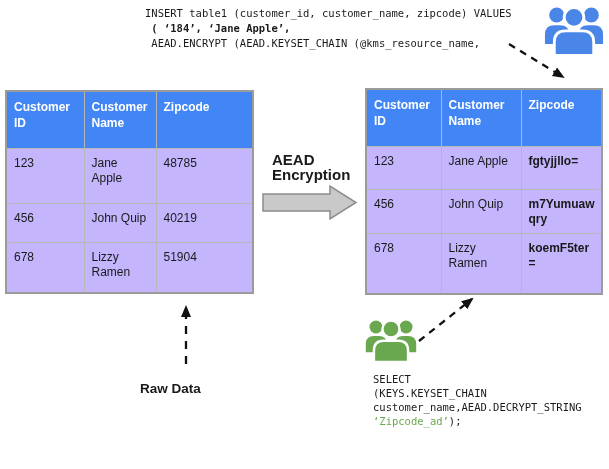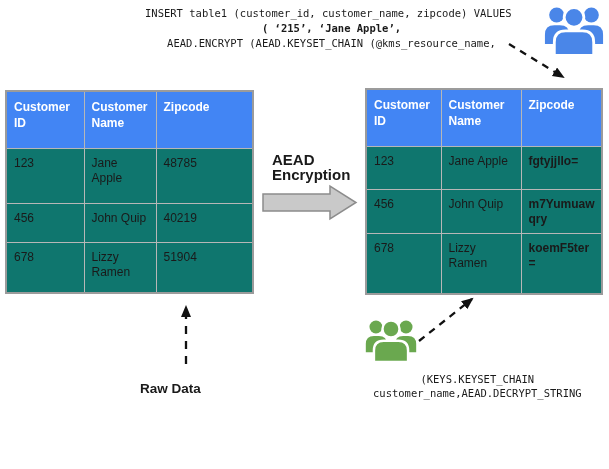--- a/index.html
+++ b/index.html
@@ -1,28 +1,28 @@
 <!DOCTYPE html>
 <html><head>
 <meta charset="utf-8">
 <style>
   html,body{margin:0;padding:0;background:#fff;}
   .canvas{
     position:relative;width:609px;height:469px;background:#ffffff;overflow:hidden;
     font-family:"Liberation Sans",sans-serif;color:#1a1a1a;
   }
   .overlay{position:absolute;left:0;top:0;width:609px;height:469px;pointer-events:none;}
-  .code{position:absolute;font-family:"DejaVu Sans Mono",monospace;font-size:10.5px;color:#1a1a1a;text-align:center;}
+  .code{position:absolute;font-family:"DejaVu Sans Mono",monospace;font-size:10.5px;color:#1a1a1a;}
   .code .ln{white-space:pre;line-height:15px;}
   .code-insert{left:145px;top:6px;}
   .code-select{left:373px;top:372px;}
   .code-select .ln{line-height:14px;}
   .b{font-weight:bold;}
   .green-text{color:#6aa84f;}
-  table.dtable{border-collapse:collapse;position:absolute;table-layout:fixed;background:#0f766e;
+  table.dtable{border-collapse:collapse;position:absolute;table-layout:fixed;background:#c4b5fd;
     border:2px solid #9b9b9b;}
   table.dtable td,table.dtable th{border:1px solid #b7b7b7;vertical-align:top;
     padding:7px 6px 4px 7px;font-size:12px;text-align:left;line-height:15px;}
   table.dtable th{background:#4285f4;color:#ffffff;font-weight:bold;line-height:16px;}
   .t-left{left:5px;top:90px;width:247px;}
   .t-right{left:365px;top:88px;width:236px;}
   .t-right td.wrapcell{word-break:break-all;font-weight:bold;}
   .label-aead{position:absolute;left:272px;top:152px;font-size:15px;font-weight:bold;
     line-height:15px;white-space:pre-line;}
   .label-raw{position:absolute;left:140px;top:369px;font-size:13.5px;font-weight:bold;margin-top:12px;}
@@ -44,21 +44,21 @@
       </marker>
     </defs>
     <polygon points="263,194 330,194 330,186 356,202.5 330,219 330,211 263,211" fill="#c9c9c9" stroke="#8c8c8c" stroke-width="1.5"></polygon>
     <line x1="509" y1="44" x2="563" y2="77" stroke="#111111" stroke-width="2.3" stroke-dasharray="7,6" marker-end="url(#arr)"></line>
     <line x1="186" y1="364" x2="186" y2="307" stroke="#111111" stroke-width="2.3" stroke-dasharray="8,7" marker-end="url(#arr)"></line>
     <line x1="419" y1="341" x2="472" y2="299" stroke="#111111" stroke-width="2.3" stroke-dasharray="7,6" marker-end="url(#arr)"></line>
   </svg>
 
   <div class="code code-insert">
     <div class="ln">INSERT table1 (customer_id, customer_name, zipcode) VALUES</div>
-    <div class="ln b"> ( ‘215’, ‘Jane Apple’,</div>
+    <div class="ln b"> ( ‘184’, ‘Jane Apple’,</div>
     <div class="ln"> AEAD.ENCRYPT (AEAD.KEYSET_CHAIN (@kms_resource_name,</div>
   </div>
 
   <svg class="icon icon-blue" viewBox="0 0 64 54">
     <circle class="fill-blue" cx="13.5" cy="11" r="8"></circle>
     <circle class="fill-blue" cx="50.5" cy="11" r="8"></circle>
     <path class="fill-blue" d="M1 42 V32 Q1 22 11 22 H17 Q27 22 27 32 V42 Z"></path>
     <path class="fill-blue" d="M37 42 V32 Q37 22 47 22 H53 Q63 22 63 32 V42 Z"></path>
     <circle class="fill-blue" cx="32" cy="13.5" r="10.5" stroke="#ffffff" stroke-width="3"></circle>
     <path class="fill-blue" d="M11 54 V40 Q11 28 23 28 H41 Q53 28 53 40 V54 Z" stroke="#ffffff" stroke-width="3"></path>
@@ -132,17 +132,19 @@
   <svg class="icon icon-green" viewBox="0 0 64 54">
     <circle class="fill-green" cx="13.5" cy="11" r="8"></circle>
     <circle class="fill-green" cx="50.5" cy="11" r="8"></circle>
     <path class="fill-green" d="M1 42 V32 Q1 22 11 22 H17 Q27 22 27 32 V42 Z"></path>
     <path class="fill-green" d="M37 42 V32 Q37 22 47 22 H53 Q63 22 63 32 V42 Z"></path>
     <circle class="fill-green" cx="32" cy="13.5" r="10.5" stroke="#ffffff" stroke-width="3"></circle>
     <path class="fill-green" d="M11 54 V40 Q11 28 23 28 H41 Q53 28 53 40 V54 Z" stroke="#ffffff" stroke-width="3"></path>
   </svg>
 
   <div class="code code-select">
+    <div class="ln">SELECT</div>
     <div class="ln">(KEYS.KEYSET_CHAIN</div>
     <div class="ln">customer_name,AEAD.DECRYPT_STRING</div>
+    <div class="ln"><span class="green-text">‘Zipcode_ad’</span><span>);</span></div>
   </div>
 
 </div>
 
 </body></html>

